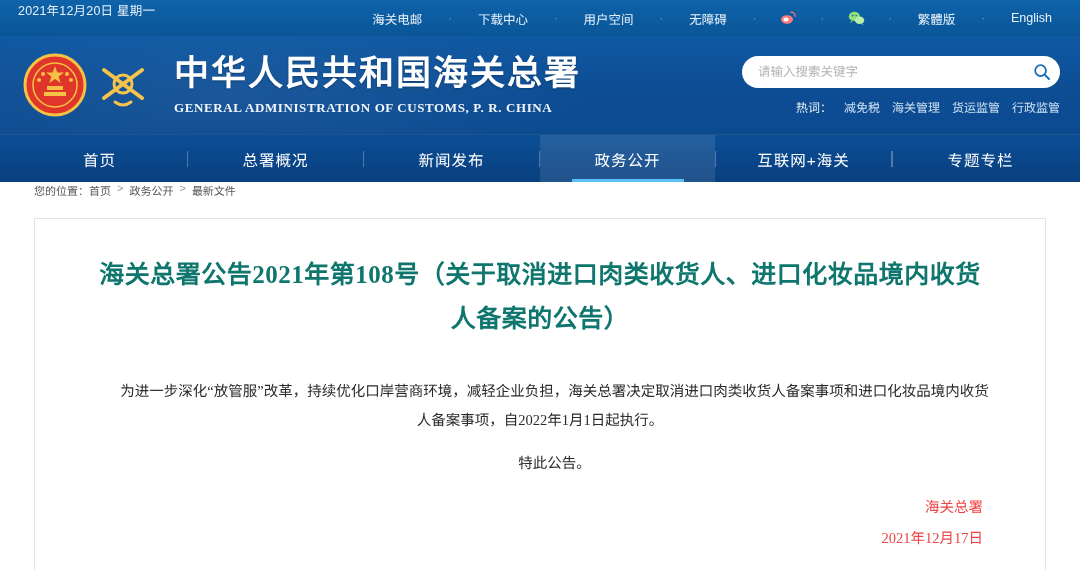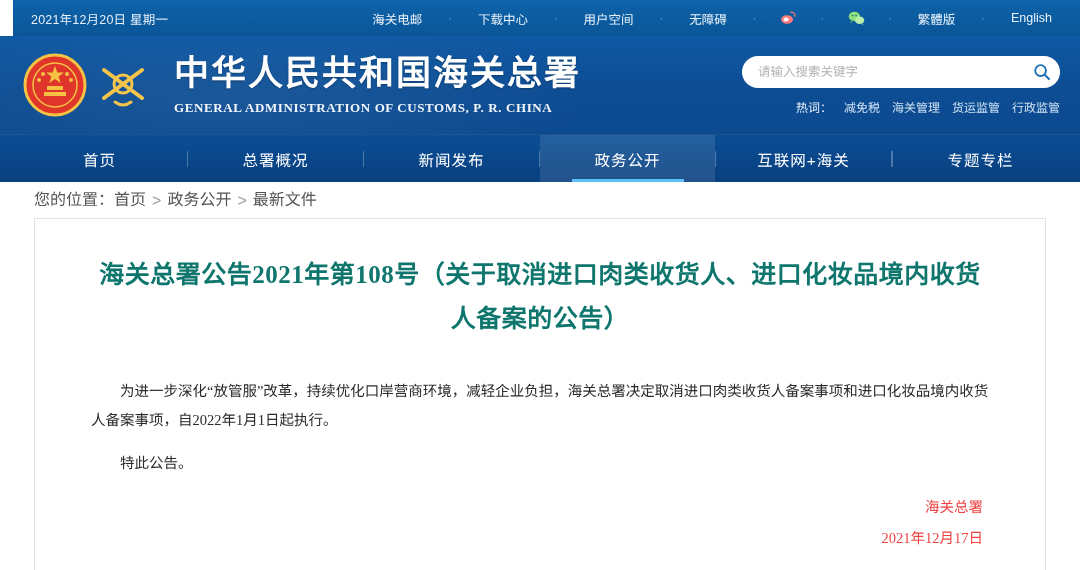--- a/index.html
+++ b/index.html
@@ -9,25 +9,23 @@
     background: #ffffff;
     overflow: hidden;
   }
 
   
   .topbar {
     height: 36px;
     background: #0b5fa5;
     background: linear-gradient(180deg,#0e63aa 0%, #0a5598 100%);
     display: flex;
-    align-items: center;
     color: #dbe9f7;
     font-size: 12.5px;
     padding: 0 18px;
-    margin-left: 13px;
   }
   .topbar .date { color: #e8f1fa; font-size: 12.5px; letter-spacing: .2px; }
   .topbar .spacer { flex: 1; }
   .topbar .links { display: flex; align-items: center; gap: 16px; }
   .topbar .links a {
     color: #eaf3fb; text-decoration: none; font-size: 12.5px; padding: 0 10px;
   }
   .topbar .links .sep { color: #6ea4d0; font-size: 11px; }
   .topbar .ic {
     display: inline-flex; align-items: center; justify-content: center;
@@ -113,22 +111,22 @@
   }
   .nav-item.active { background: rgba(255,255,255,.10); }
   .nav-item.active:after{
     content:""; position:absolute; left:18%; right:18%; bottom:0; height:3px;
     background:#5bc0f8;
   }
   .nav-sep { width:1px; align-self:center; height:16px; background: rgba(255,255,255,.28); }
 
   
   .crumb {
-    height: 36px; display:flex; align-items:flex-end;
-    font-size: 16px; color:#555; padding: 8px 34px;
+    height: 36px; display:flex; align-items:flex-start;
+    font-size: 11px; color:#555; padding: 0 34px;
     background:#fff;
   }
   .crumb a { color:#555; text-decoration:none; }
   .crumb .sepc { margin: 0 6px; color:#999; }
 
   
   .wrap { padding: 0 34px; }
   .card {
     border:1px solid #e2e2e2;
     border-bottom: none;
@@ -146,21 +144,21 @@
     line-height: 1.75;
     letter-spacing: .5px;
   }
   .doc-body {
     margin-top: 36px;
     font-family:"Liberation Serif", serif;
     font-size: 14.5px;
     color:#2b2b2b;
     line-height: 2.0;
   }
-  .doc-body p { text-indent: 2em; margin-bottom: 14px; }
+  .doc-body p { text-indent: 2em; margin-bottom: 14px; text-align: center; }
   .sign { margin-top: 14px; text-align: right; font-family:"Liberation Serif", serif; font-size: 14.5px; color:#ef4444; line-height: 2.2;}
   .sign div { padding-right: 6px; }
 </style>
 </head>
 <body>
 
 <div class="topbar">
   <span class="date">2021年12月20日 星期一</span>
   <span class="spacer"></span>
   <span class="links">

